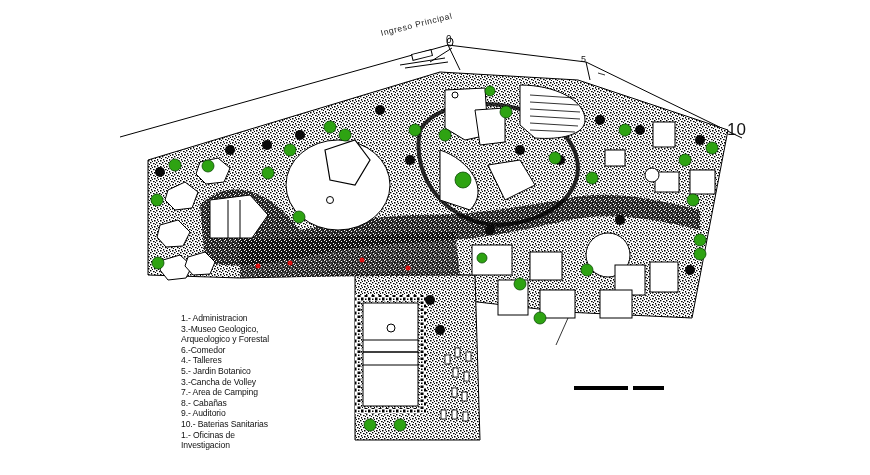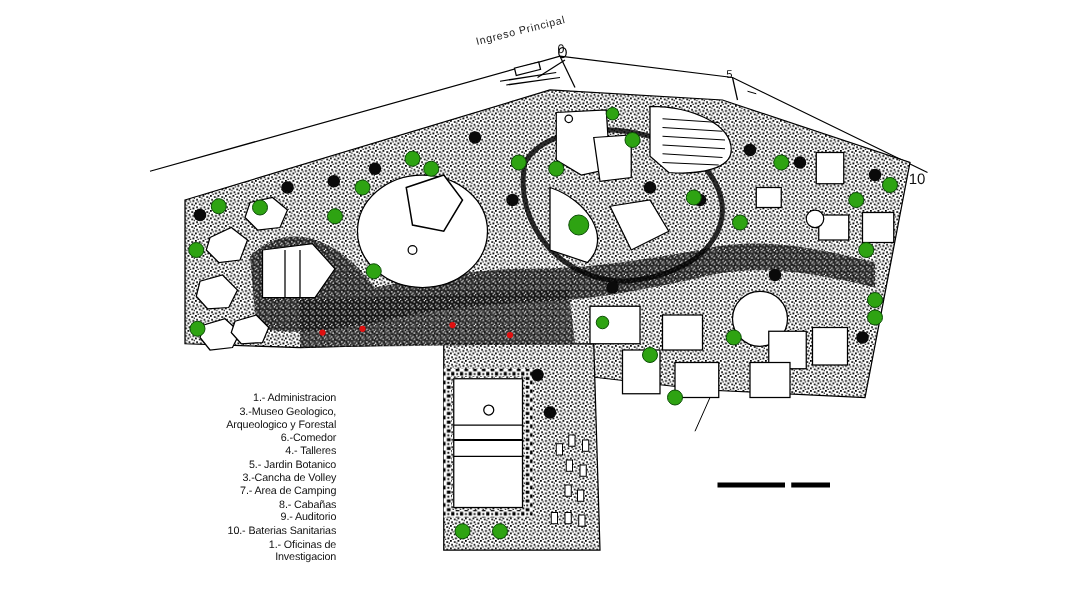--- a/index.html
+++ b/index.html
@@ -1,19 +1,19 @@
 <!DOCTYPE html>
 <html><head>
 <meta charset="utf-8">
 <style>
   html, body { margin:0; padding:0; background:#ffffff; }
   body { width:870px; height:475px; position:relative; overflow:hidden; font-family:"Liberation Sans", sans-serif; }
   #plan { position:absolute; left:0; top:0; width:870px; height:475px; }
   .legend { position:absolute; left:181px; top:313px; font-family:"Liberation Sans", sans-serif; font-size:8.6px; line-height:10.6px; color:#111; letter-spacing:-0.1px; }
-  .legend div { white-space:nowrap;text-align:right; }
+  .legend div { white-space:nowrap; }
   .entry-label { position:absolute; left:382px; top:28px; font-size:8.5px; color:#222; transform:rotate(-14deg); transform-origin:left bottom; letter-spacing:0.6px; font-family:"Liberation Sans", sans-serif; }
   .marker-label { position:absolute; font-size:10px; color:#111; font-family:"Liberation Sans", sans-serif; }
 </style>
 </head>
 <body>
 
 <svg id="plan" viewBox="0 0 870 475" xmlns="http://www.w3.org/2000/svg">
   <defs>
     <pattern id="hatch" patternUnits="userSpaceOnUse" width="6" height="6">
       <rect width="6" height="6" fill="#ffffff"></rect>
@@ -208,21 +208,21 @@
 
   <g stroke="#000" stroke-width="0.8">
     <line x1="568" y1="318" x2="556" y2="345"></line>
     <line x1="598" y1="73" x2="605" y2="75"></line>
   </g>
 </svg>
 
 <div class="entry-label">Ingreso Principal</div>
 <div class="marker-label" style="left:446px;top:34px;">0</div>
 <div class="marker-label" style="left:581px;top:54px;font-size:9px;">5</div>
-<div class="marker-label" style="left:727px;top:120px;font-size:12px;margin-top:16px;">10</div>
+<div class="marker-label" style="left:727px;top:120px;font-size:17px;">10</div>
 
 <div class="legend">
   <div>1.- Administracion</div>
   <div>3.-Museo Geologico,</div>
   <div>Arqueologico y Forestal</div>
   <div>6.-Comedor</div>
   <div>4.- Talleres</div>
   <div>5.- Jardin Botanico</div>
   <div>3.-Cancha de Volley</div>
   <div>7.- Area de Camping</div>

